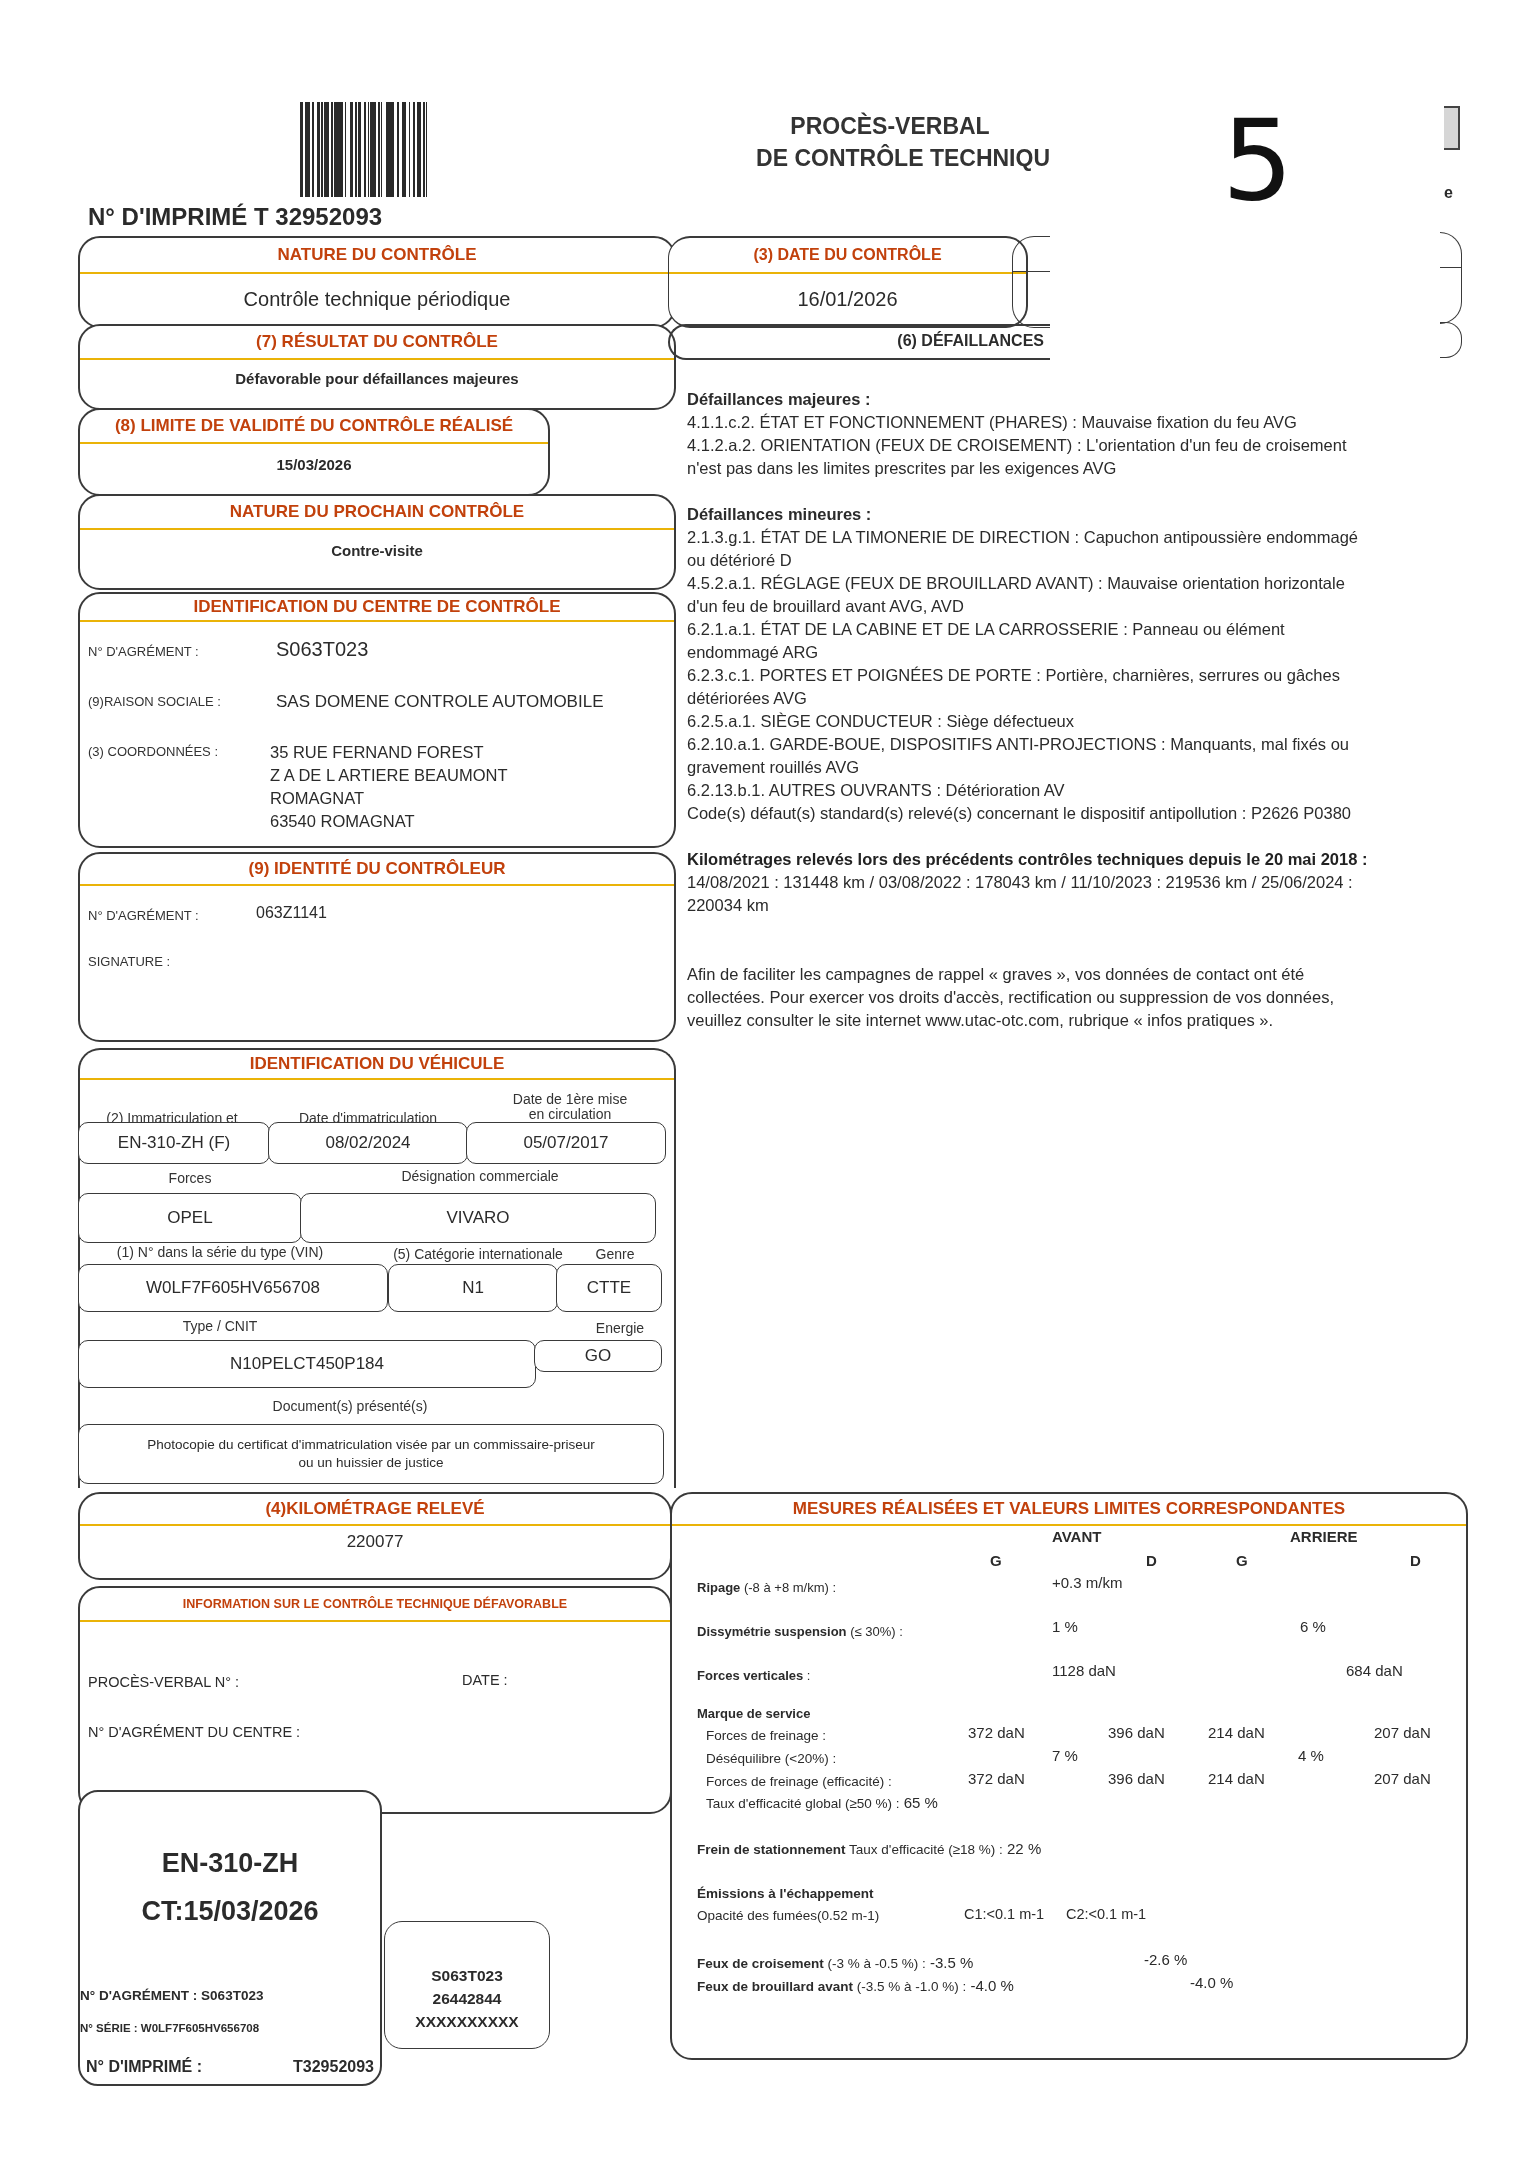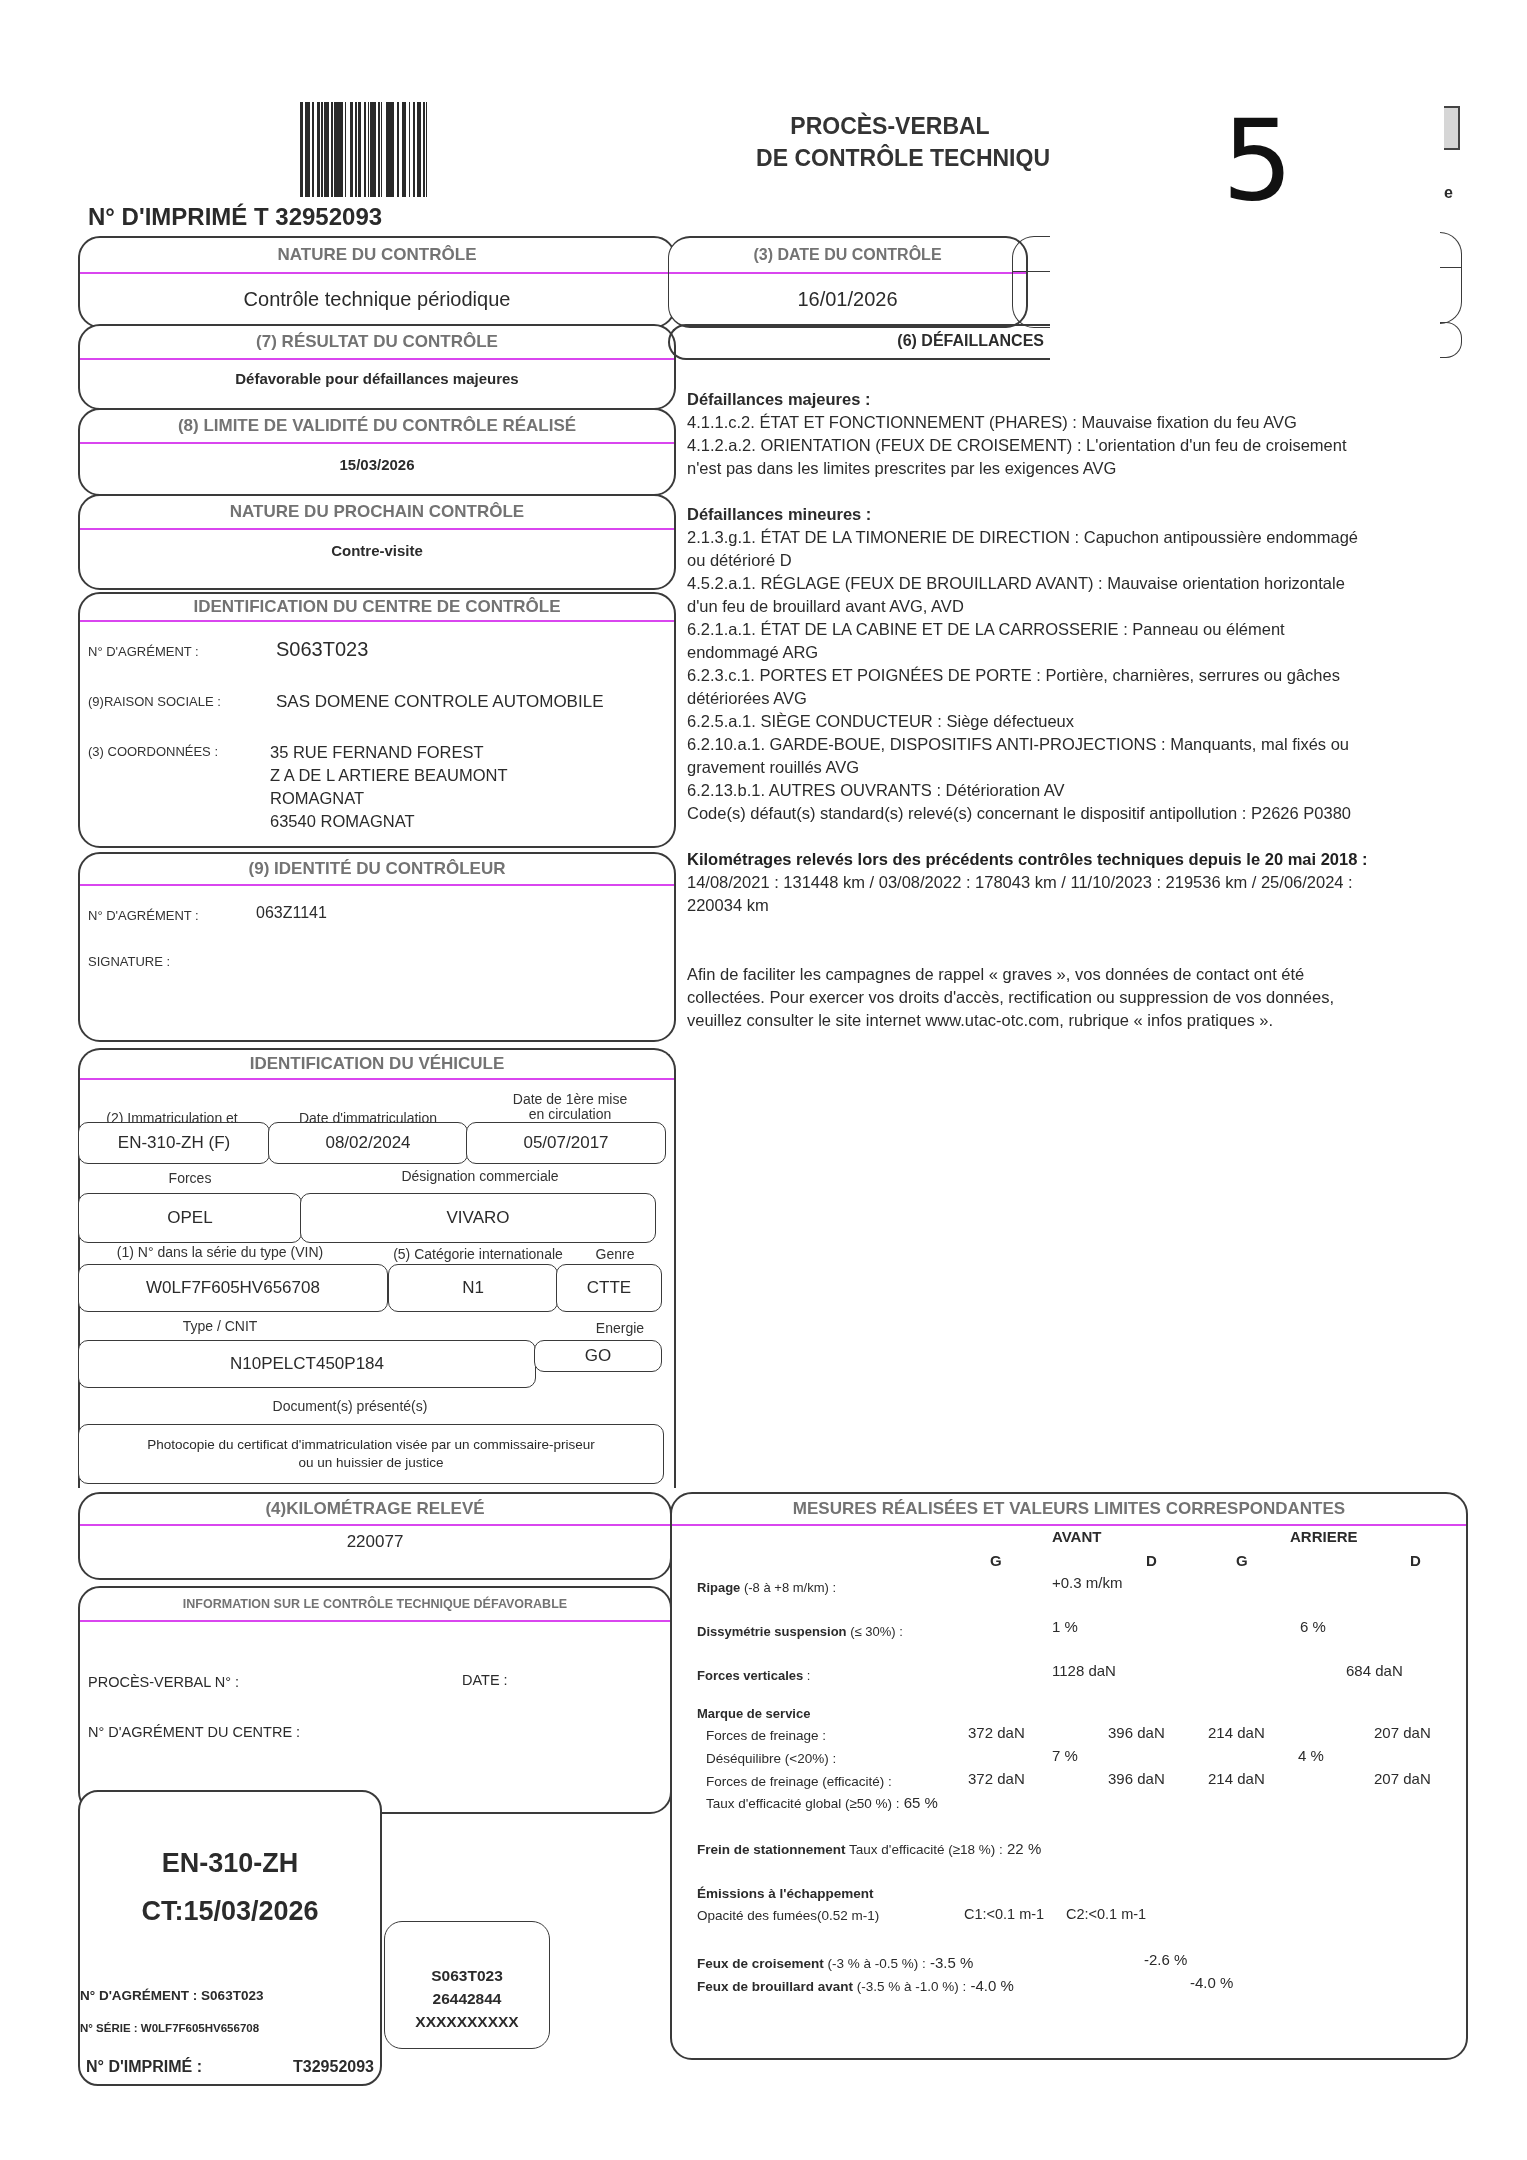--- a/index.html
+++ b/index.html
@@ -7,22 +7,22 @@
     width: 1527px; height: 2160px; position: relative; overflow: hidden;
     font-family: "Liberation Sans", "DejaVu Sans", sans-serif;
     color: #2b2b2b;
   }
   .abs { position: absolute; }
   .box {
     position: absolute; border: 2px solid #3a3a3a; border-radius: 22px;
     box-sizing: border-box; background: #fff;
   }
   .box .hdr {
-    border-bottom: 2px solid #d946ef; text-align: center;
-    font-weight: bold; font-size: 17px; color: #737373;
+    border-bottom: 2px solid #eab308; text-align: center;
+    font-weight: bold; font-size: 17px; color: #c2410c;
     display: flex; align-items: center; justify-content: center;
   }
   .center { text-align: center; }
   .lbl { font-size: 13px; color: #333; }
   .cell {
     position: absolute; border: 1.5px solid #3a3a3a; border-radius: 10px;
     box-sizing: border-box; display: flex; align-items: center; justify-content: center;
     font-size: 17px; background: #fff;
   }
   .caption { position: absolute; font-size: 14px; color: #333; text-align: center; }
@@ -99,21 +99,21 @@
 <div class="box" style="left:78px; top:236px; width:598px; height:92px;">
   <div class="hdr" style="height:34px;">NATURE DU CONTRÔLE</div>
   <div class="center" style="font-size:20px; padding-top:14px;">Contrôle technique périodique</div>
 </div>
 
 <div class="box" style="left:78px; top:324px; width:598px; height:86px;">
   <div class="hdr" style="height:32px;">(7) RÉSULTAT DU CONTRÔLE</div>
   <div class="center" style="font-size:15px; font-weight:bold; padding-top:10px;">Défavorable pour défaillances majeures</div>
 </div>
 
-<div class="box" style="left:78px; top:408px; width:598px; height:88px;">
+<div class="box" style="left:78px; top:408px; width:472px; height:88px;">
   <div class="hdr" style="height:32px;">(8) LIMITE DE VALIDITÉ DU CONTRÔLE RÉALISÉ</div>
   <div class="center" style="font-size:15px; font-weight:bold; padding-top:12px;">15/03/2026</div>
 </div>
 
 <div class="box" style="left:78px; top:494px; width:598px; height:96px;">
   <div class="hdr" style="height:32px;">NATURE DU PROCHAIN CONTRÔLE</div>
   <div class="center" style="font-size:15px; font-weight:bold; padding-top:12px;">Contre-visite</div>
 </div>
 
 <div class="box" style="left:78px; top:592px; width:598px; height:256px;">

